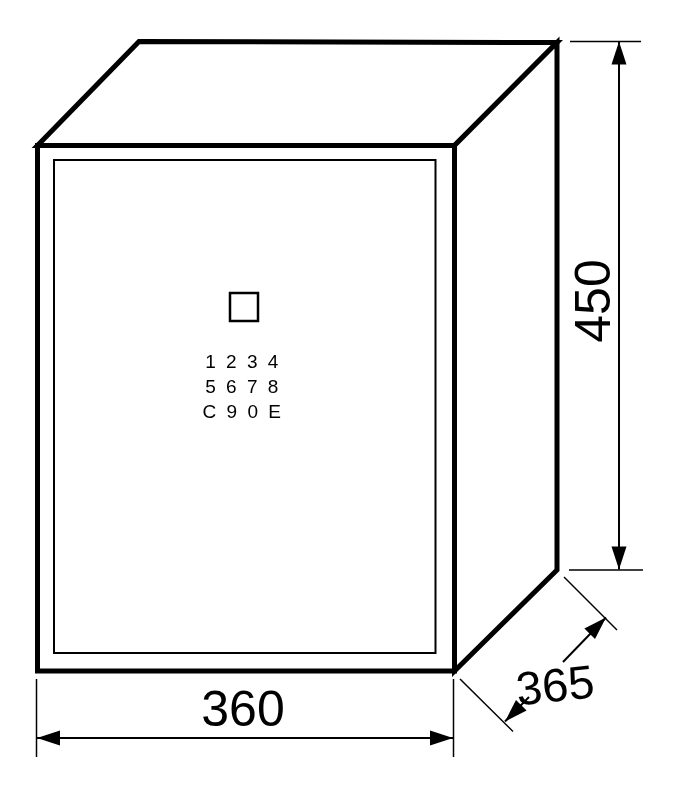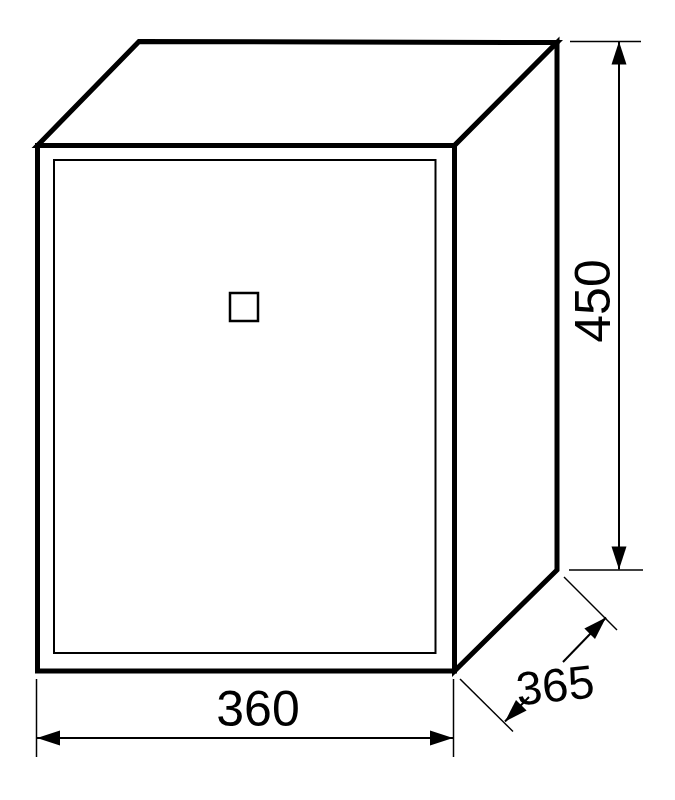--- a/index.html
+++ b/index.html
@@ -29,21 +29,20 @@
   }
   .dim-label {
     font-size: 50px;
     font-weight: 400;
     letter-spacing: 0px;
   }
   .dim-width {
     left: 243px;
     top: 709px;
     transform: translate(-50%, -50%);
-    margin-left: 15px;
   }
   .dim-height {
     left: 593px;
     top: 301px;
     transform: translate(-50%, -50%) rotate(-90deg);
   }
   .dim-depth {
     left: 555px;
     top: 685px;
     font-size: 47px;
@@ -94,18 +93,23 @@
     <g fill="#000000" stroke="none">
       <polygon points="37,738 60,730.5 60,745.5"></polygon>
       <polygon points="453,738 430,730.5 430,745.5"></polygon>
       <polygon points="619,41.5 611.5,64.5 626.5,64.5"></polygon>
       <polygon points="619,569.5 611.5,546.5 626.5,546.5"></polygon>
       <polygon points="505,721.5 526.6,710.5 516,699.9"></polygon>
       <polygon points="606,617.5 595,639.1 584.4,628.5"></polygon>
     </g>
   </svg>
 
+  <div class="keypad">
+    <div>1 2 3 4</div>
+    <div>5 6 7 8</div>
+    <div>C 9 0 E</div>
+  </div>
 
   <div class="label dim-label dim-width">360</div>
   <div class="label dim-label dim-height">450</div>
   <div class="label dim-label dim-depth">365</div>
 
 </div>
 
 </body></html>

